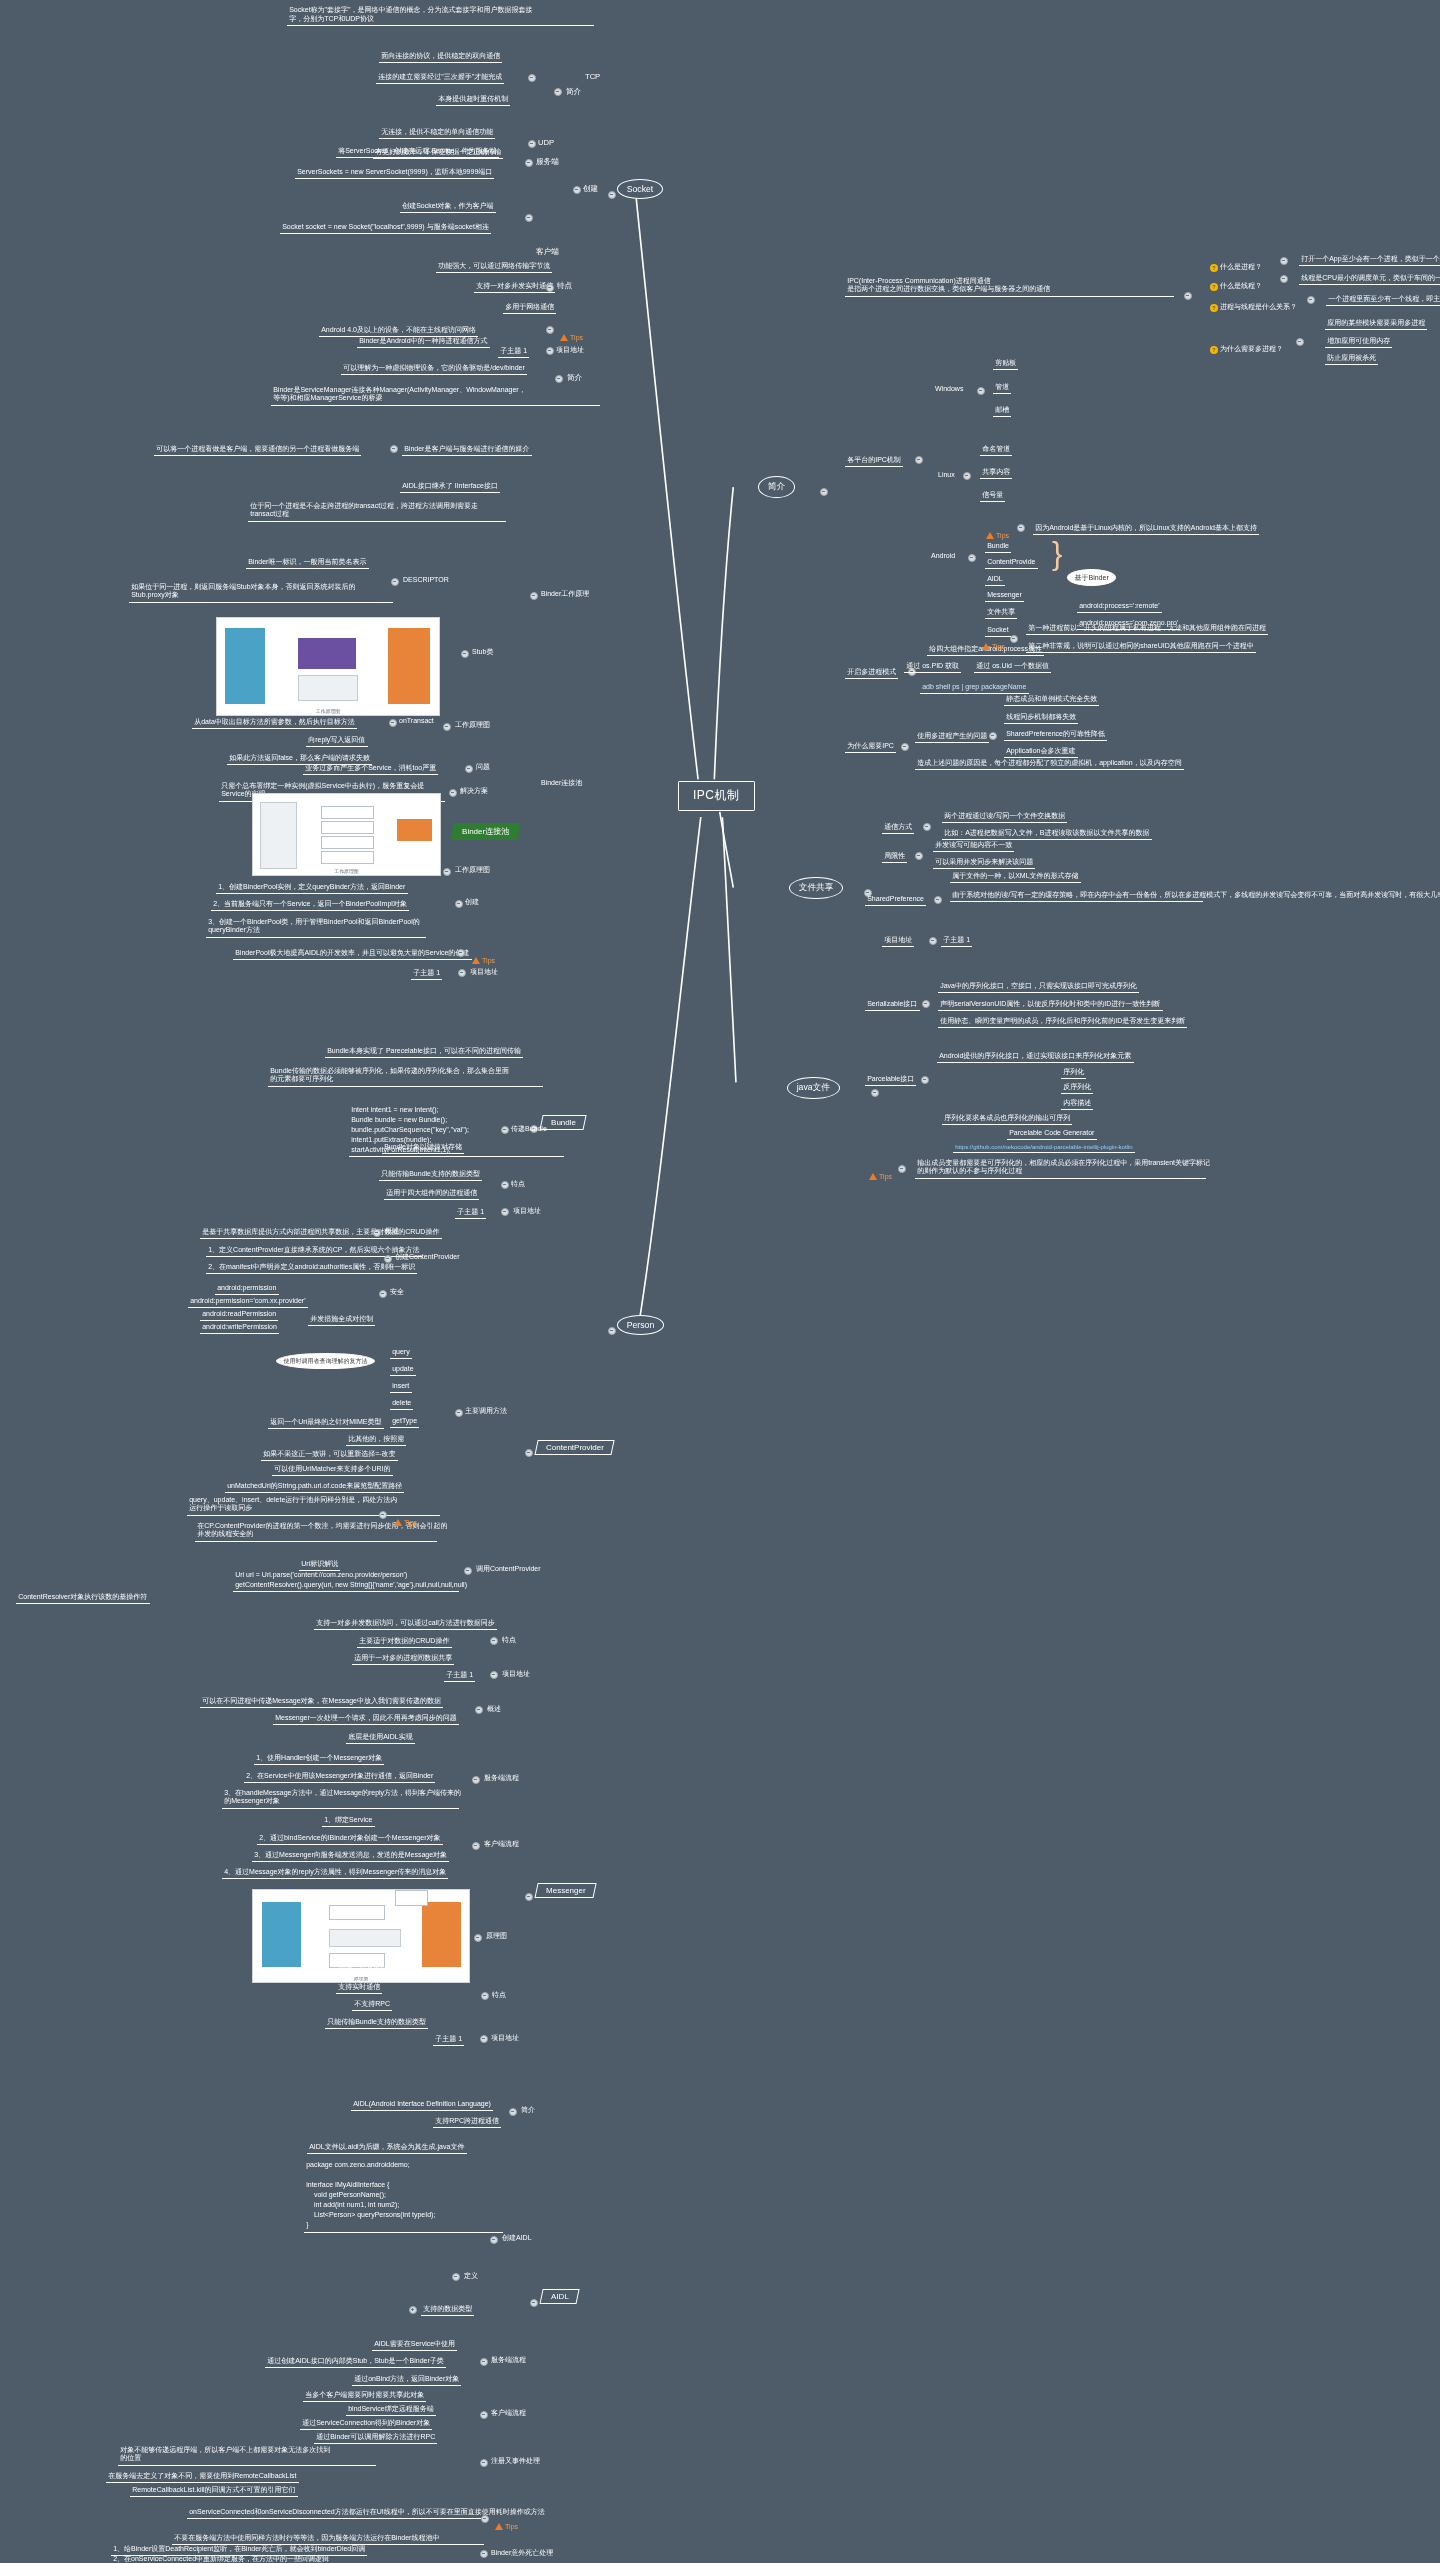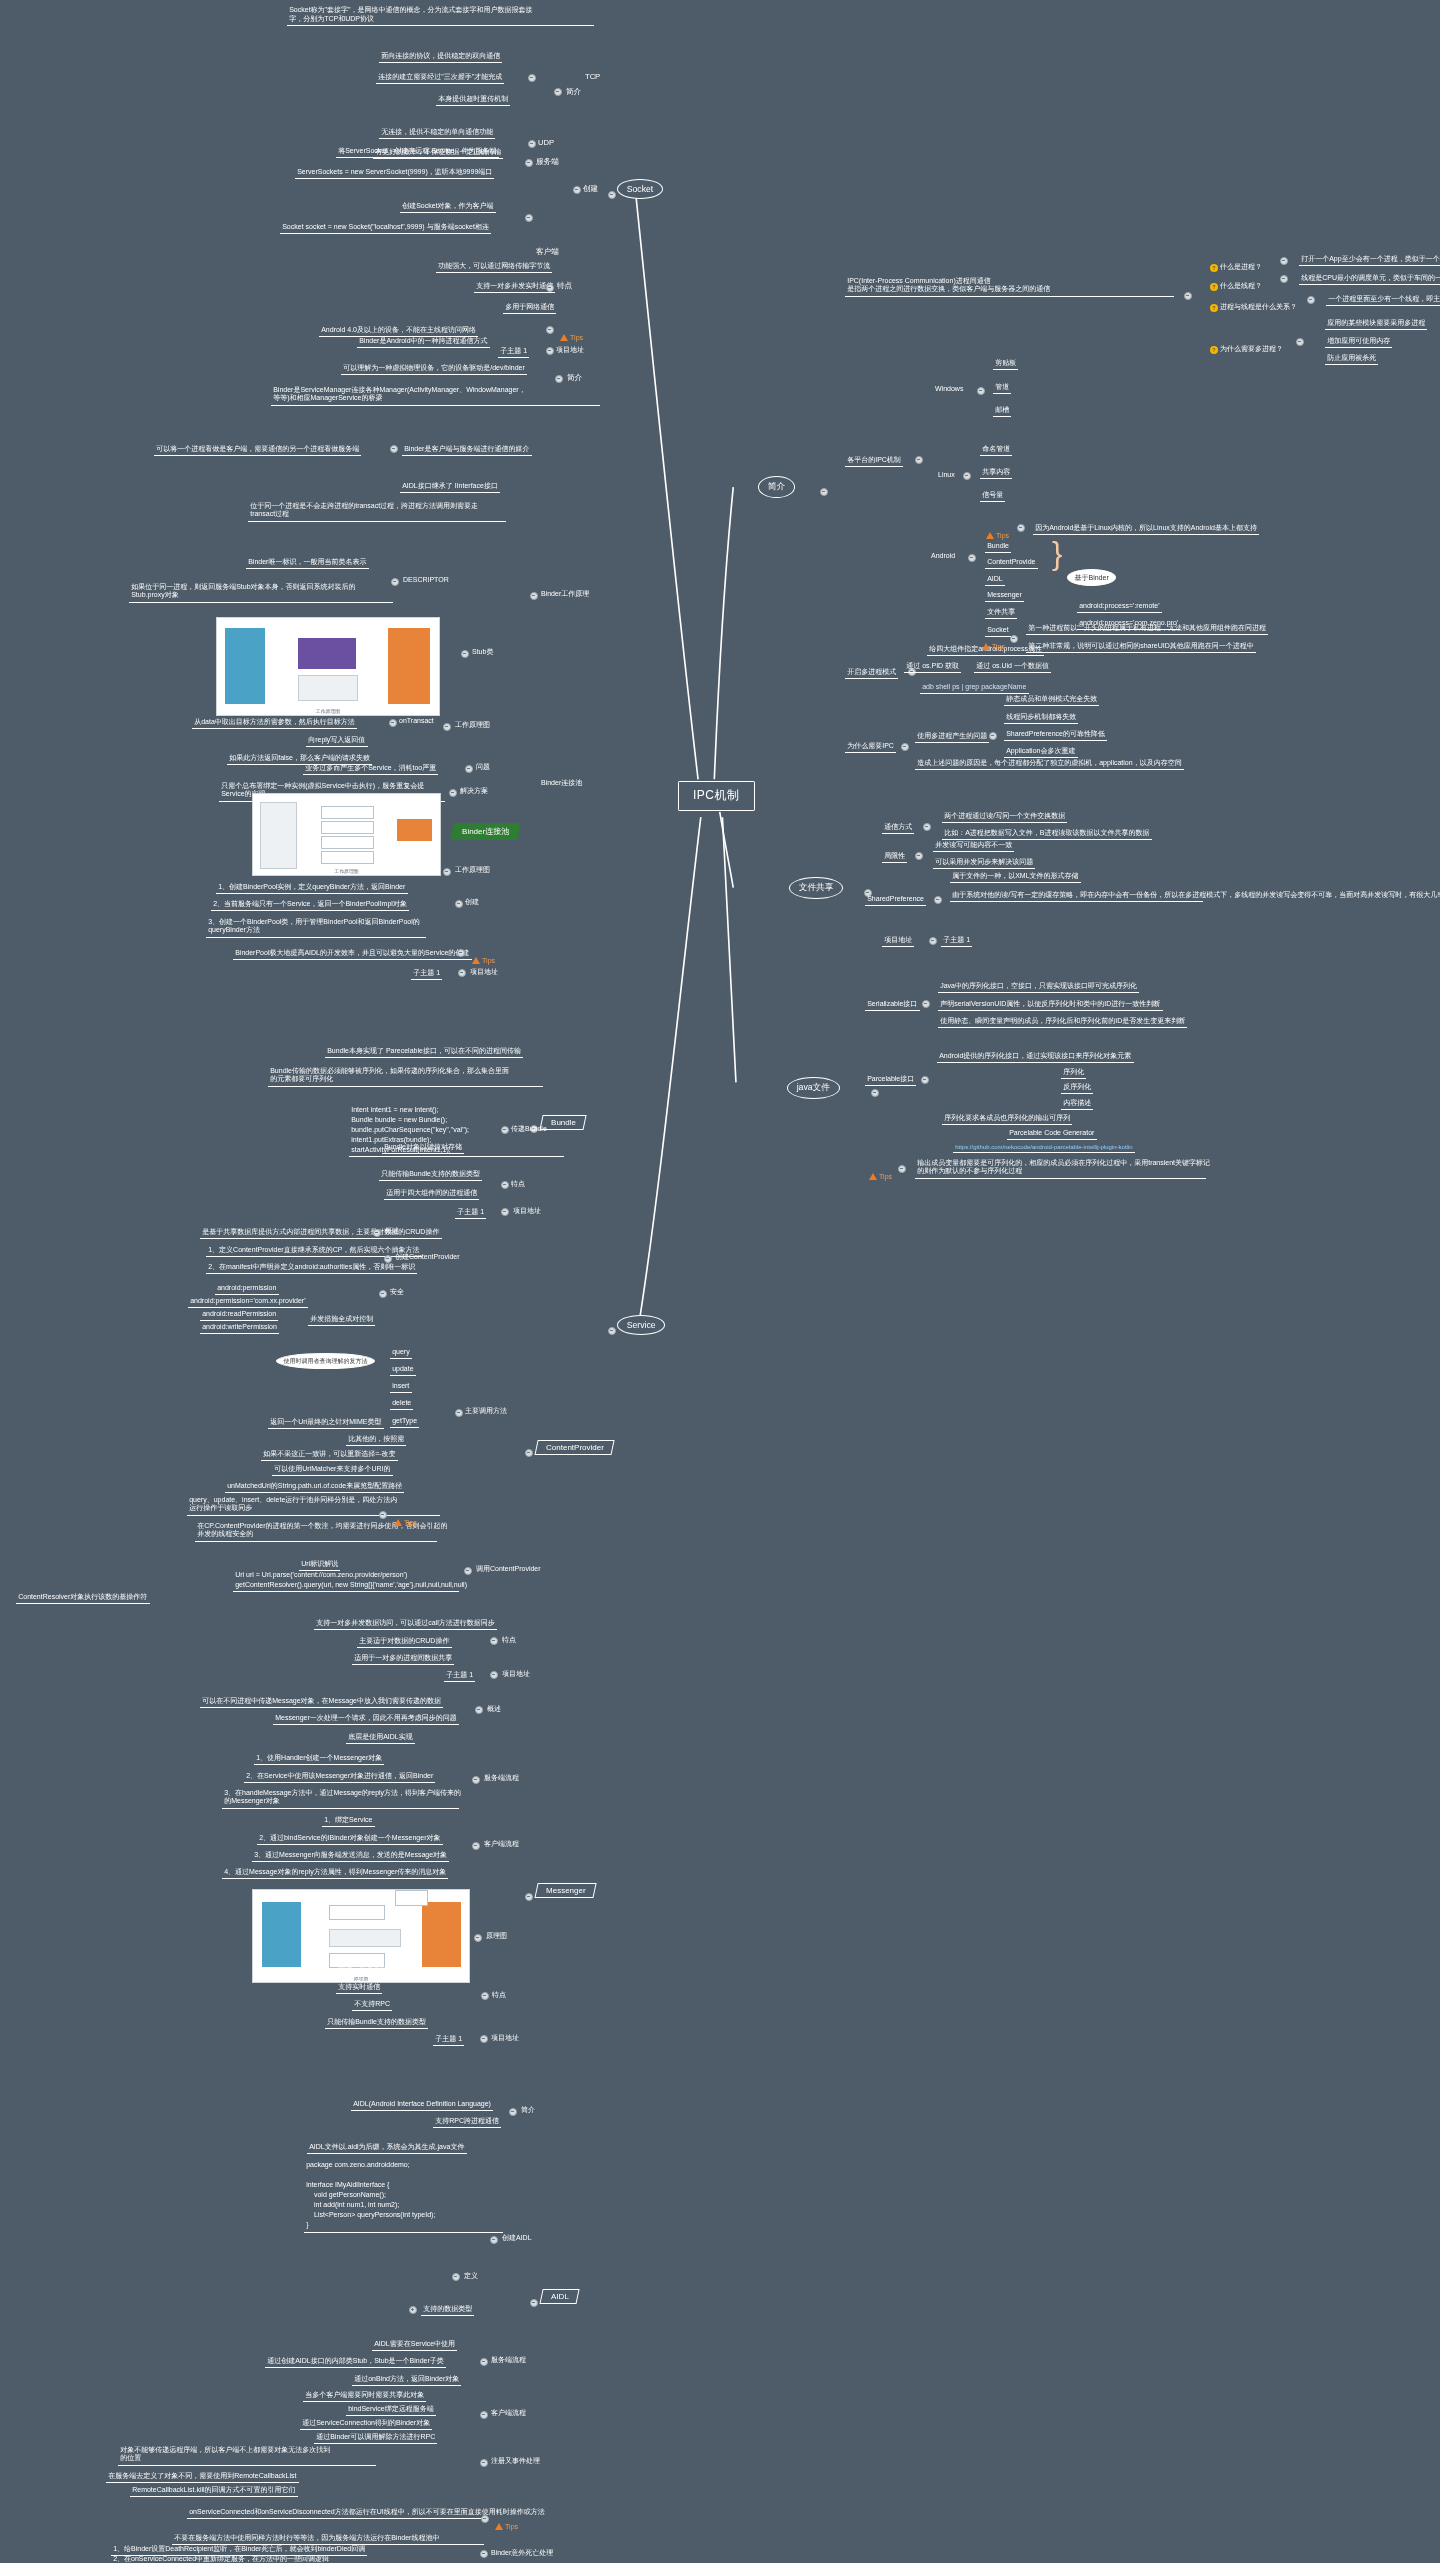--- a/index.html
+++ b/index.html
@@ -90,21 +90,21 @@
 <div class="ellipse" style="left:758px;top:476px;">
   <span>简介</span>
 </div>
 <div class="ellipse" style="left:789px;top:877px;">
   <span>文件共享</span>
 </div>
 <div class="ellipse" style="left:787px;top:1077px;">
   <span>java文件</span>
 </div>
 <div class="ellipse" style="left:617px;top:1315px;">
-  <span>Service</span>
+  <span>Person</span>
 </div>
 
 <div class="dot" style="left:608px;top:191px;"></div>
 <div class="dot" style="left:820px;top:488px;"></div>
 <div class="dot" style="left:864px;top:889px;"></div>
 <div class="dot" style="left:871px;top:1089px;"></div>
 <div class="dot" style="left:608px;top:1327px;"></div>
 
 <div class="n small bar" style="left:287px;top:5.4px;width:303px;">Socket称为"套接字"，是网络中通信的概念，分为流式套接字和用户数据报套接
 字，分别为TCP和UDP协议</div>

